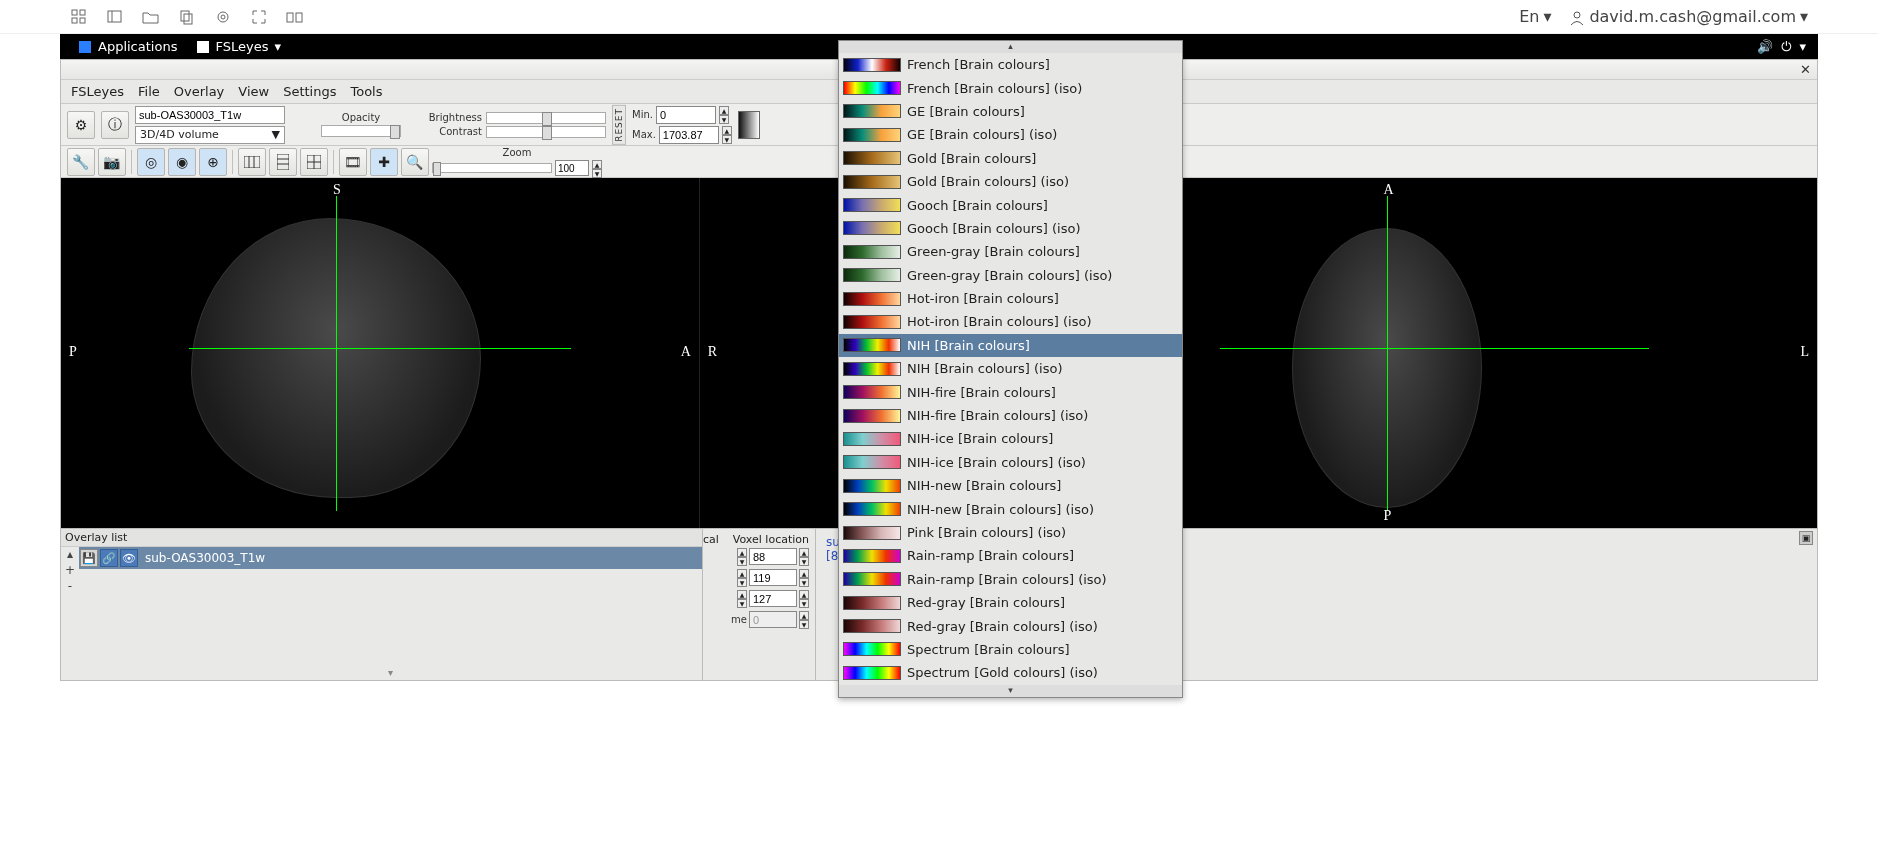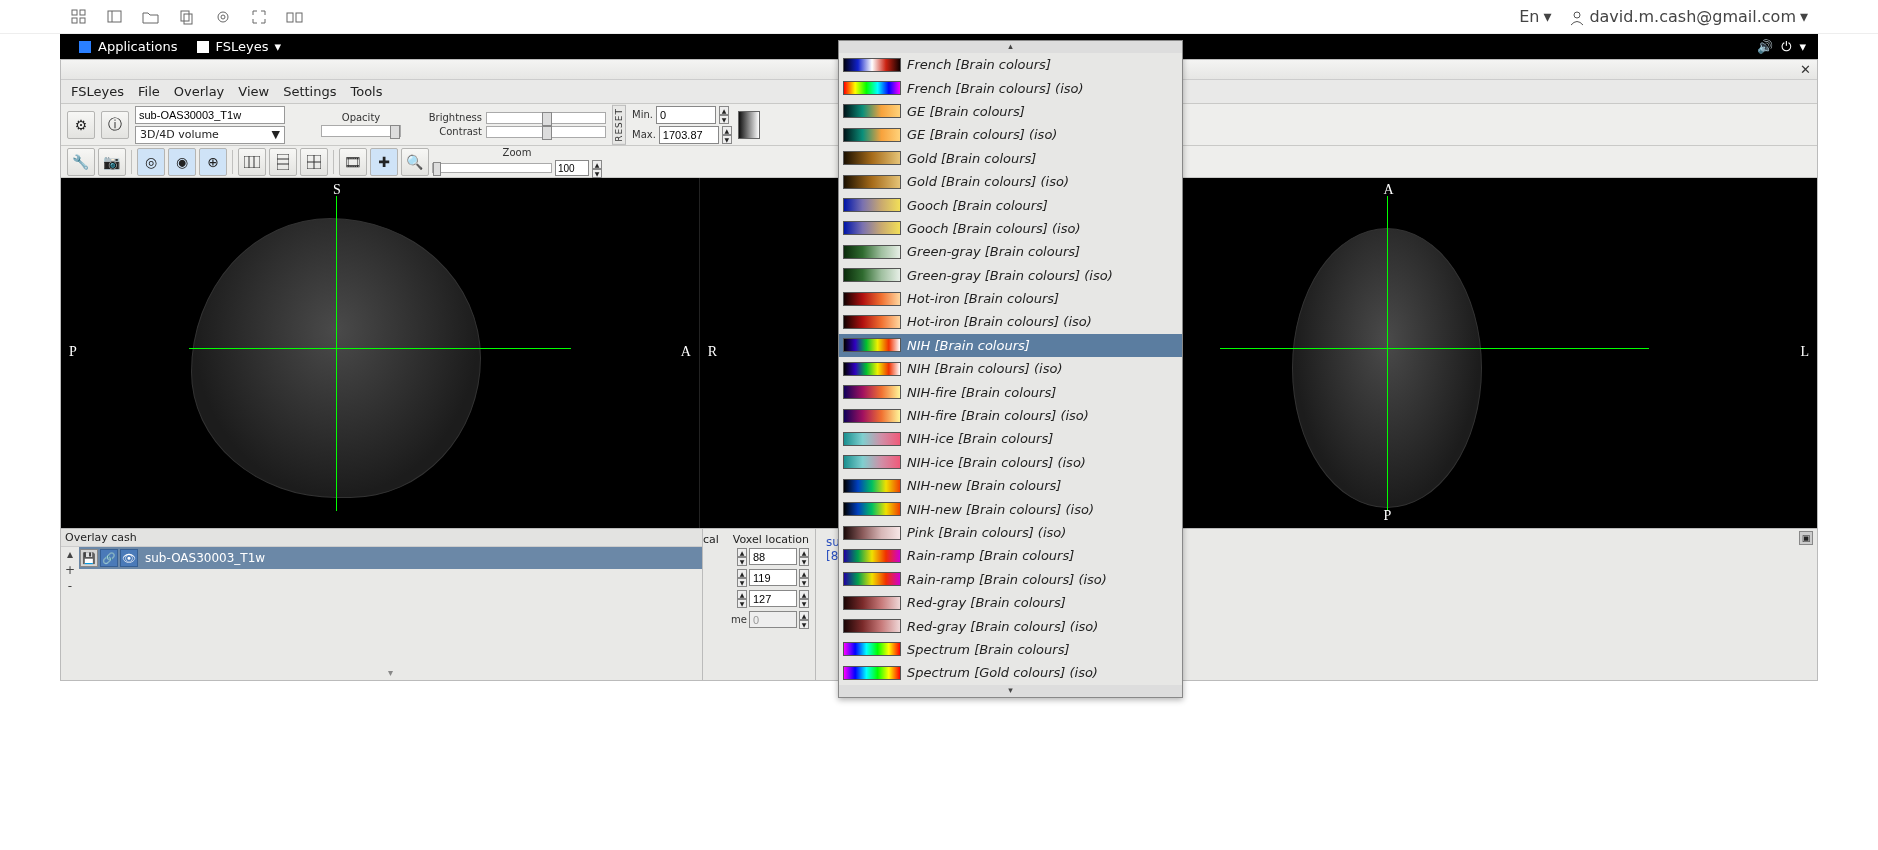--- a/index.html
+++ b/index.html
@@ -83,21 +83,21 @@
   .loc-panel .hdr-row { display:flex; justify-content:space-between; margin-bottom:2px;}
 
   .info-panel { flex:1; padding:6px 10px; font-size:12px; position:relative;}
   .info-panel .name { color:#2a4fbf; }
   .info-panel .coords { color:#2a4fbf; }
   .info-close { position:absolute; top:2px; right:4px; width:14px; height:14px; background:#ccc; border:1px solid #888; font-size:9px; text-align:center; line-height:12px; cursor:pointer;}
 
   
   .cmap-dropdown { position:absolute; left:838px; top:40px; width:345px; background:#e7e7e5; border:1px solid #888; box-shadow:0 2px 6px rgba(0,0,0,.3); z-index:200; max-height: 818px; overflow:hidden;}
   .cmap-scroll-ind { text-align:center; height:12px; font-size:9px; color:#444; background:#ddd; }
-  .cmap-item { display:flex; align-items:center; height:23.4px; padding:0 4px; cursor:pointer;font-style:italic; }
+  .cmap-item { display:flex; align-items:center; height:23.4px; padding:0 4px; cursor:pointer; }
   .cmap-item.selected { background:#5b7da0; color:#fff; }
   .cmap-item .swatch { width:58px; height:14px; margin-right:6px; border:1px solid #555; }
   .cmap-item .lbl { font-size:13px; }
   
   svg { display:block; }
 </style>
 </head>
 <body>
 
 <div class="os-toolbar">
@@ -338,21 +338,21 @@
       <span class="orient" style="top:4px;left:332px">A</span>
       <span class="orient" style="bottom:4px;left:332px">P</span>
       <span class="orient" style="top:166px;left:100px">L</span>
       <span class="orient" style="top:166px;left:120px">R</span>
       <span class="orient" style="top:166px;right:8px">L</span>
     </div>
   </div>
 
   <div class="bottom">
     <div class="overlay-panel">
-      <div class="panel-title">Overlay cash</div>
+      <div class="panel-title">Overlay list</div>
       <div class="overlay-body">
         <div class="ol-side">
           <span>▴</span>
           <span>+</span>
           <span>-</span>
         </div>
         <div class="ol-main">
           <div class="ol-row">
             <div class="chip">💾</div>
             <div class="chip blue">🔗</div>

